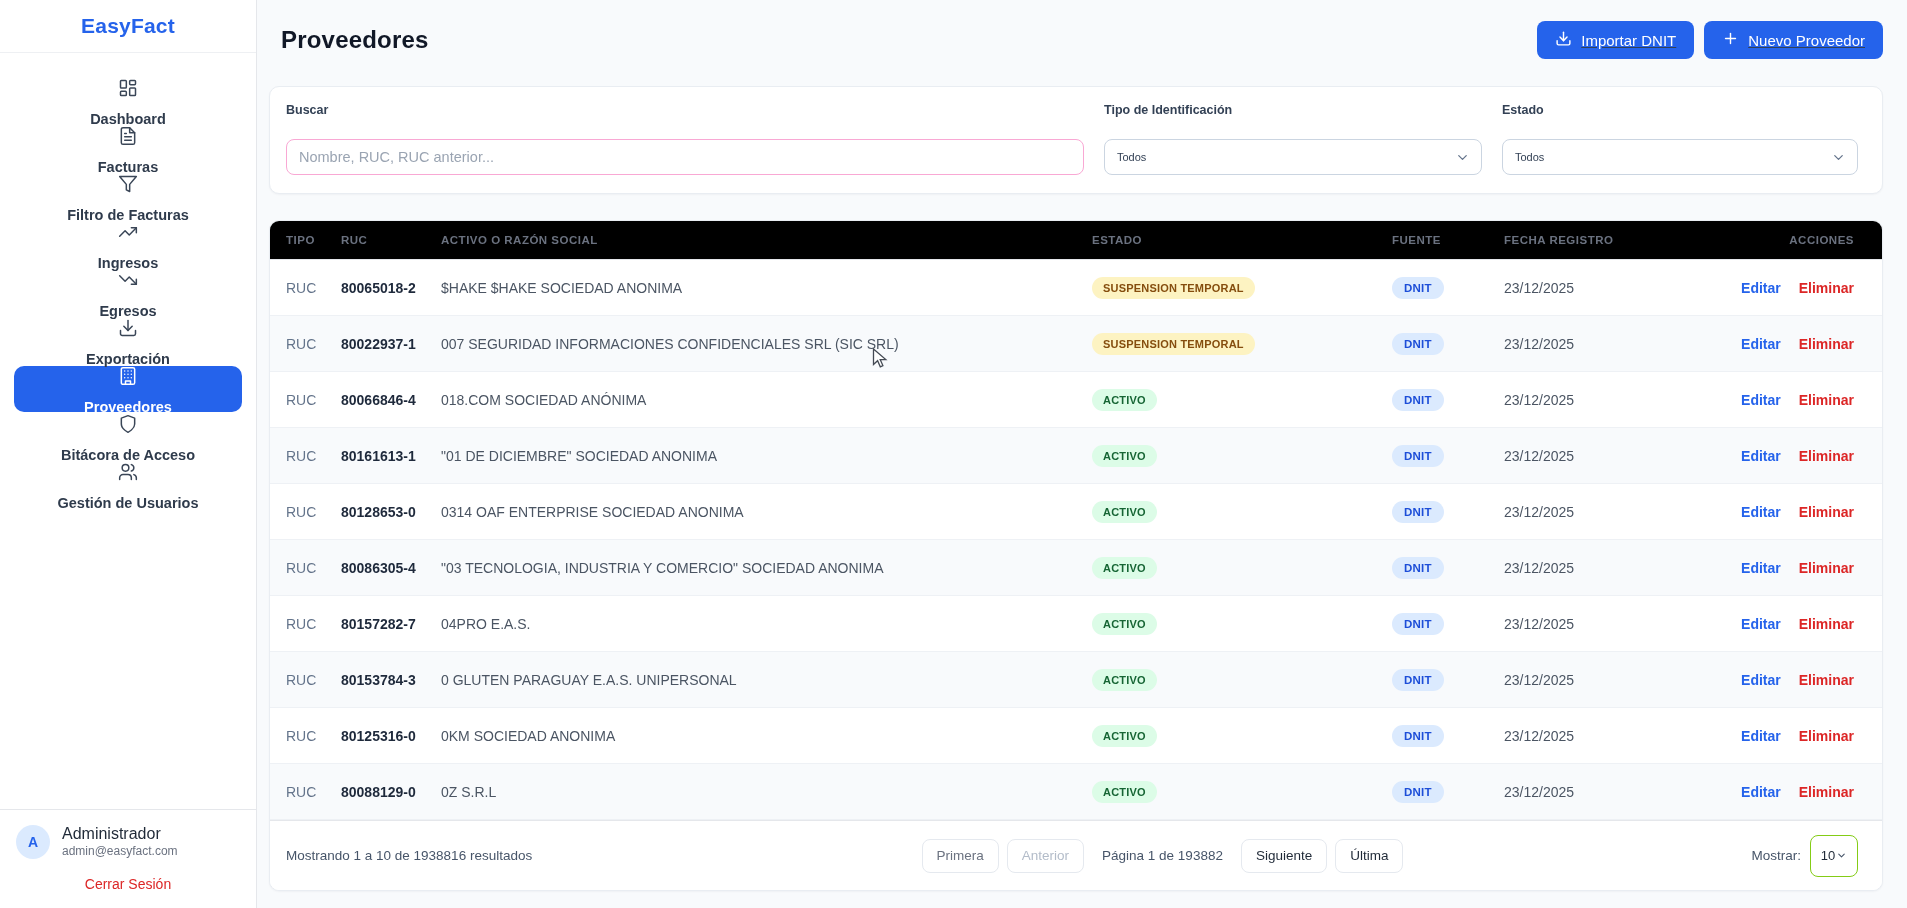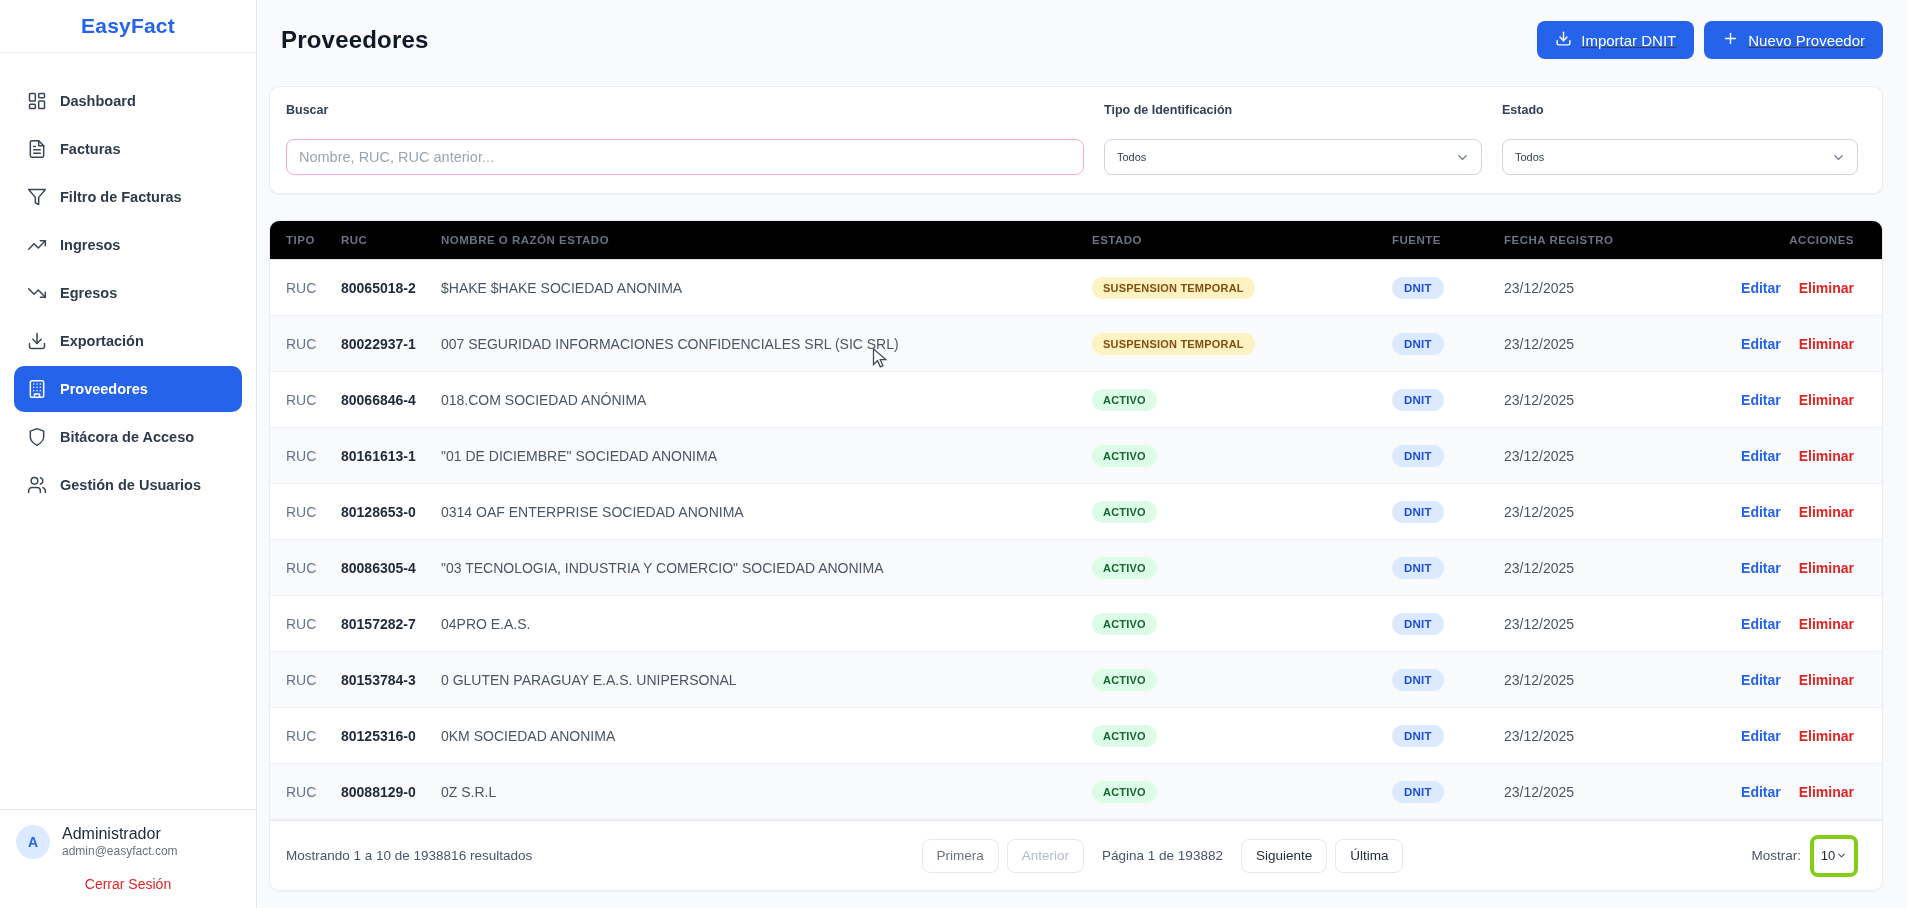--- a/index.html
+++ b/index.html
@@ -18,21 +18,21 @@
   }
   .logo-wrap {
     height:53px; display:flex; align-items:center; justify-content:center;
     border-bottom:1px solid #eef0f3;
   }
   .logo { font-size:21px; font-weight:800; color:#2563eb; letter-spacing:.2px; }
   .nav { padding:25px 14px 10px 14px; flex:1; }
   .nav-item {
     height:46px; margin-bottom:2px; display:flex; align-items:center; gap:13px;
     padding:0 13px; border-radius:10px; cursor:pointer;
-    color:#2f3b4c; font-size:14.5px; font-weight:600;
+    color:#2f3b4c; font-size:14.5px; font-weight:600;flex-direction:column;
   }
   .nav-item .icn { width:20px; height:20px; display:flex; flex:none; }
   .nav-item svg { width:20px; height:20px; stroke:#3a4657; }
   .nav-item.active { background:#2563eb; color:#ffffff; }
   .nav-item.active svg { stroke:#ffffff; }
   .user-box { border-top:1px solid #e5e7eb; padding:14px 16px 16px 16px; }
   .user-row { display:flex; align-items:center; gap:12px; }
   .avatar {
     width:34px; height:34px; border-radius:50%; background:#dbeafe; flex:none;
     display:flex; align-items:center; justify-content:center;
@@ -116,21 +116,21 @@
   .pages { display:flex; align-items:center; gap:8px; margin-left:auto; margin-right:348px; }
   .pg-btn {
     height:34px; padding:0 14px; background:#fff; border:1px solid #e5e9ef; border-radius:8px;
     font-size:13.5px; font-family:inherit; cursor:pointer; color:#1f2937;
   }
   .pg-btn.muted { color:#6b7280; }
   .pg-btn.disabled { color:#b3bcc9; cursor:default; }
   .page-info { color:#475569; margin:0 10px; }
   .show { display:flex; align-items:center; gap:9px; color:#475569; }
   .show-select {
-    width:48px; height:42px; border:4px solid #84cc16; border-radius:8px; background:#fff;
+    width:48px; height:42px; border:1px solid #84cc16; border-radius:8px; background:#fff;
     display:flex; align-items:center; justify-content:center; gap:1px;
     font-size:13px; color:#1f2937; cursor:pointer;
   }
   .show-select svg { width:11px; height:11px; stroke:#475569; }
 
   .cursor { position:absolute; left:615px; top:348px; width:18px; height:22px; pointer-events:none; }
 </style>
 </head>
 <body>
 
@@ -300,21 +300,21 @@
             </svg>
         </span>
       </div>
     </div>
   </section>
 
   <section class="card tablecard">
     <div class="thead" id="table-head">
         <span>TIPO</span>
         <span>RUC</span>
-        <span>NOMBRE O RAZÓN ESTADO</span>
+        <span>ACTIVO O RAZÓN SOCIAL</span>
         <span>ESTADO</span>
         <span>FUENTE</span>
         <span>FECHA REGISTRO</span>
         <span class="th-actions">ACCIONES</span>
       </div>
     <div id="table-body">
         <div class="trow">
           <div class="c-tipo">RUC</div>
           <div class="c-ruc">80065018-2</div>
           <div class="c-nombre">$HAKE $HAKE SOCIEDAD ANONIMA</div>

